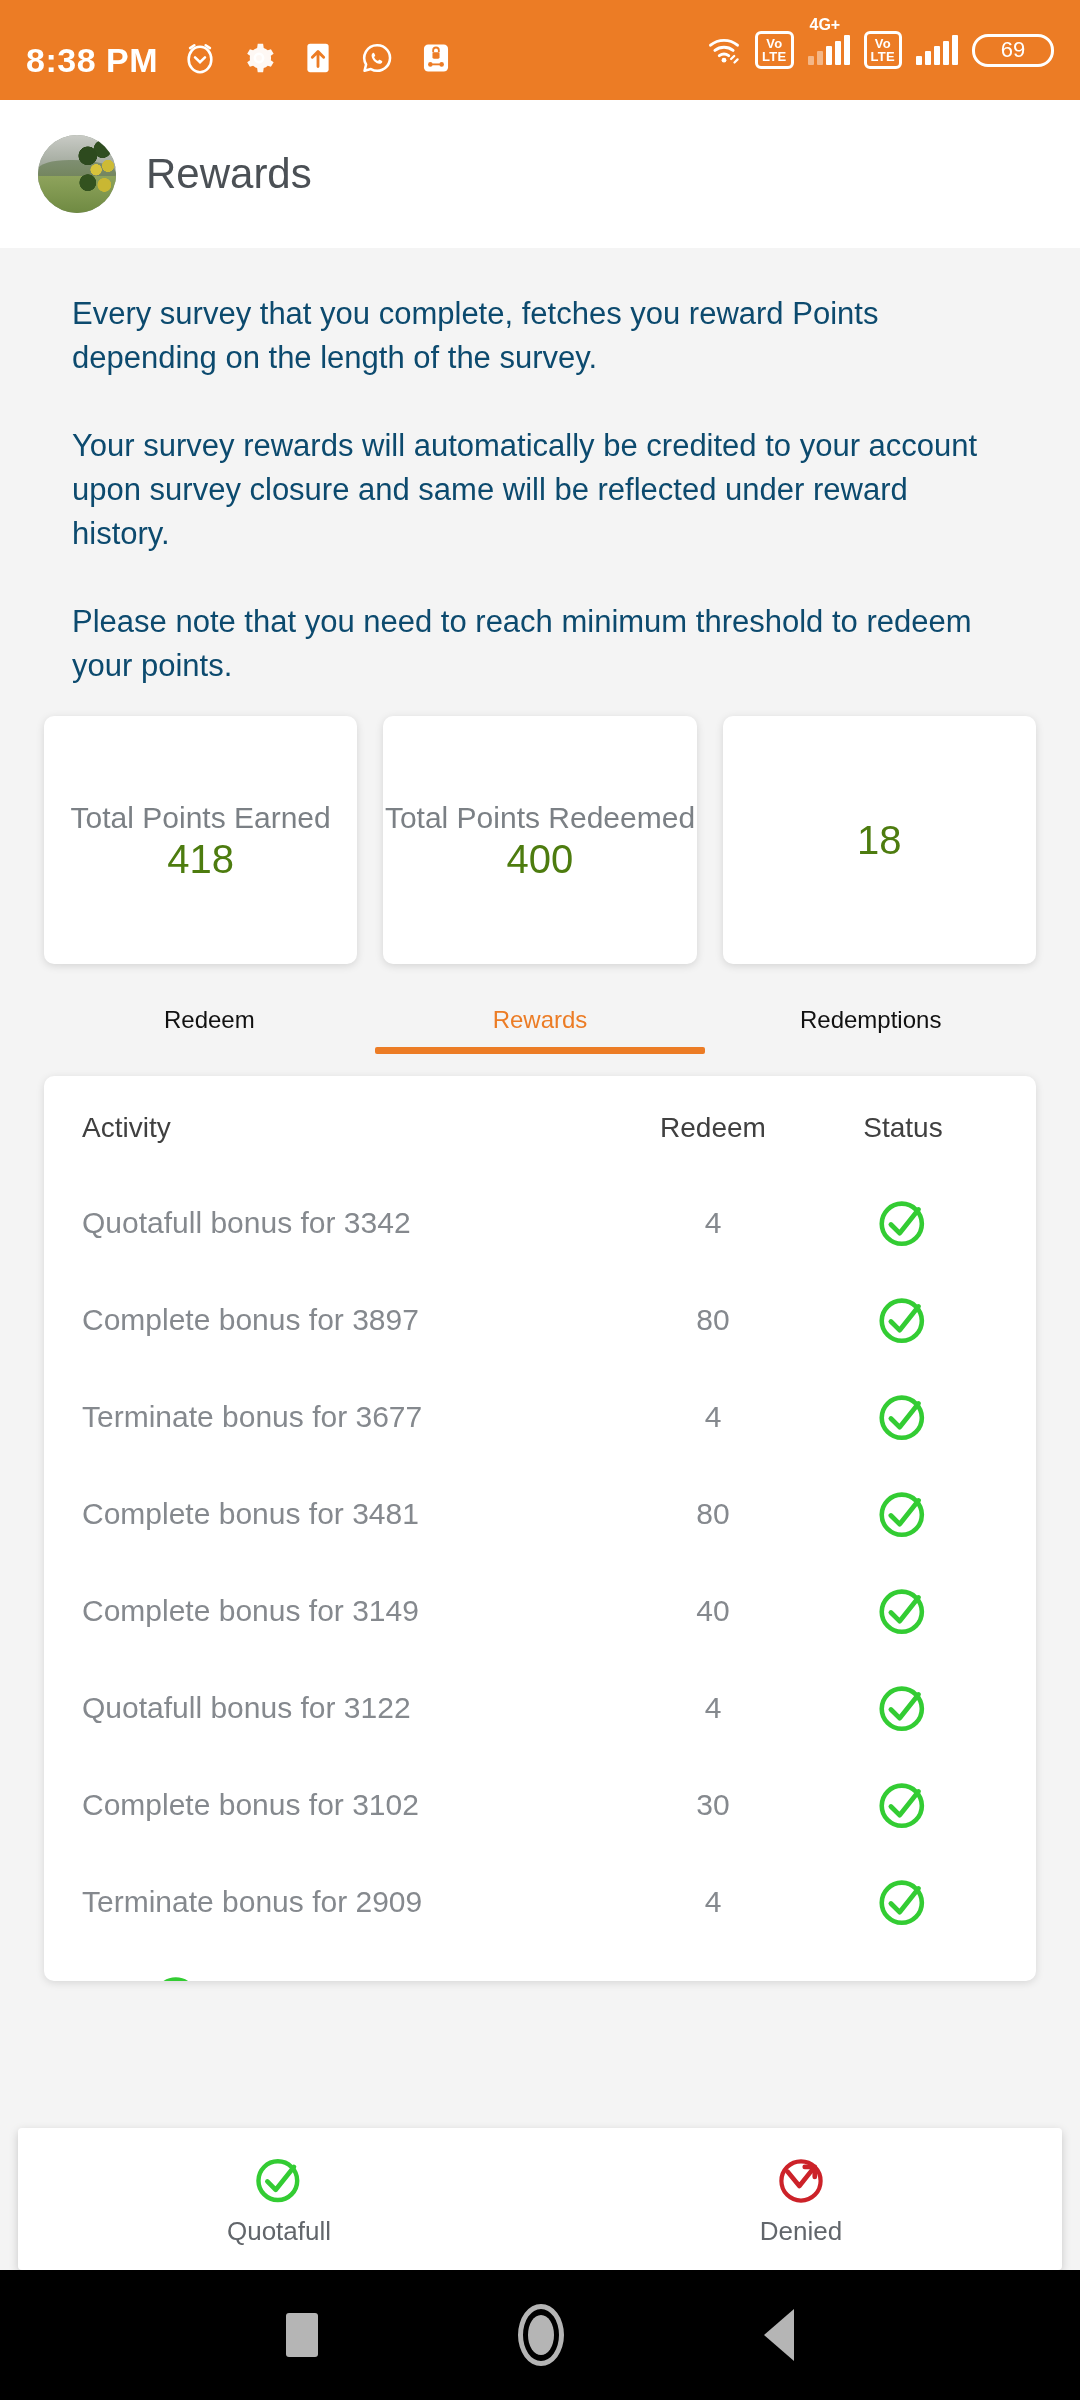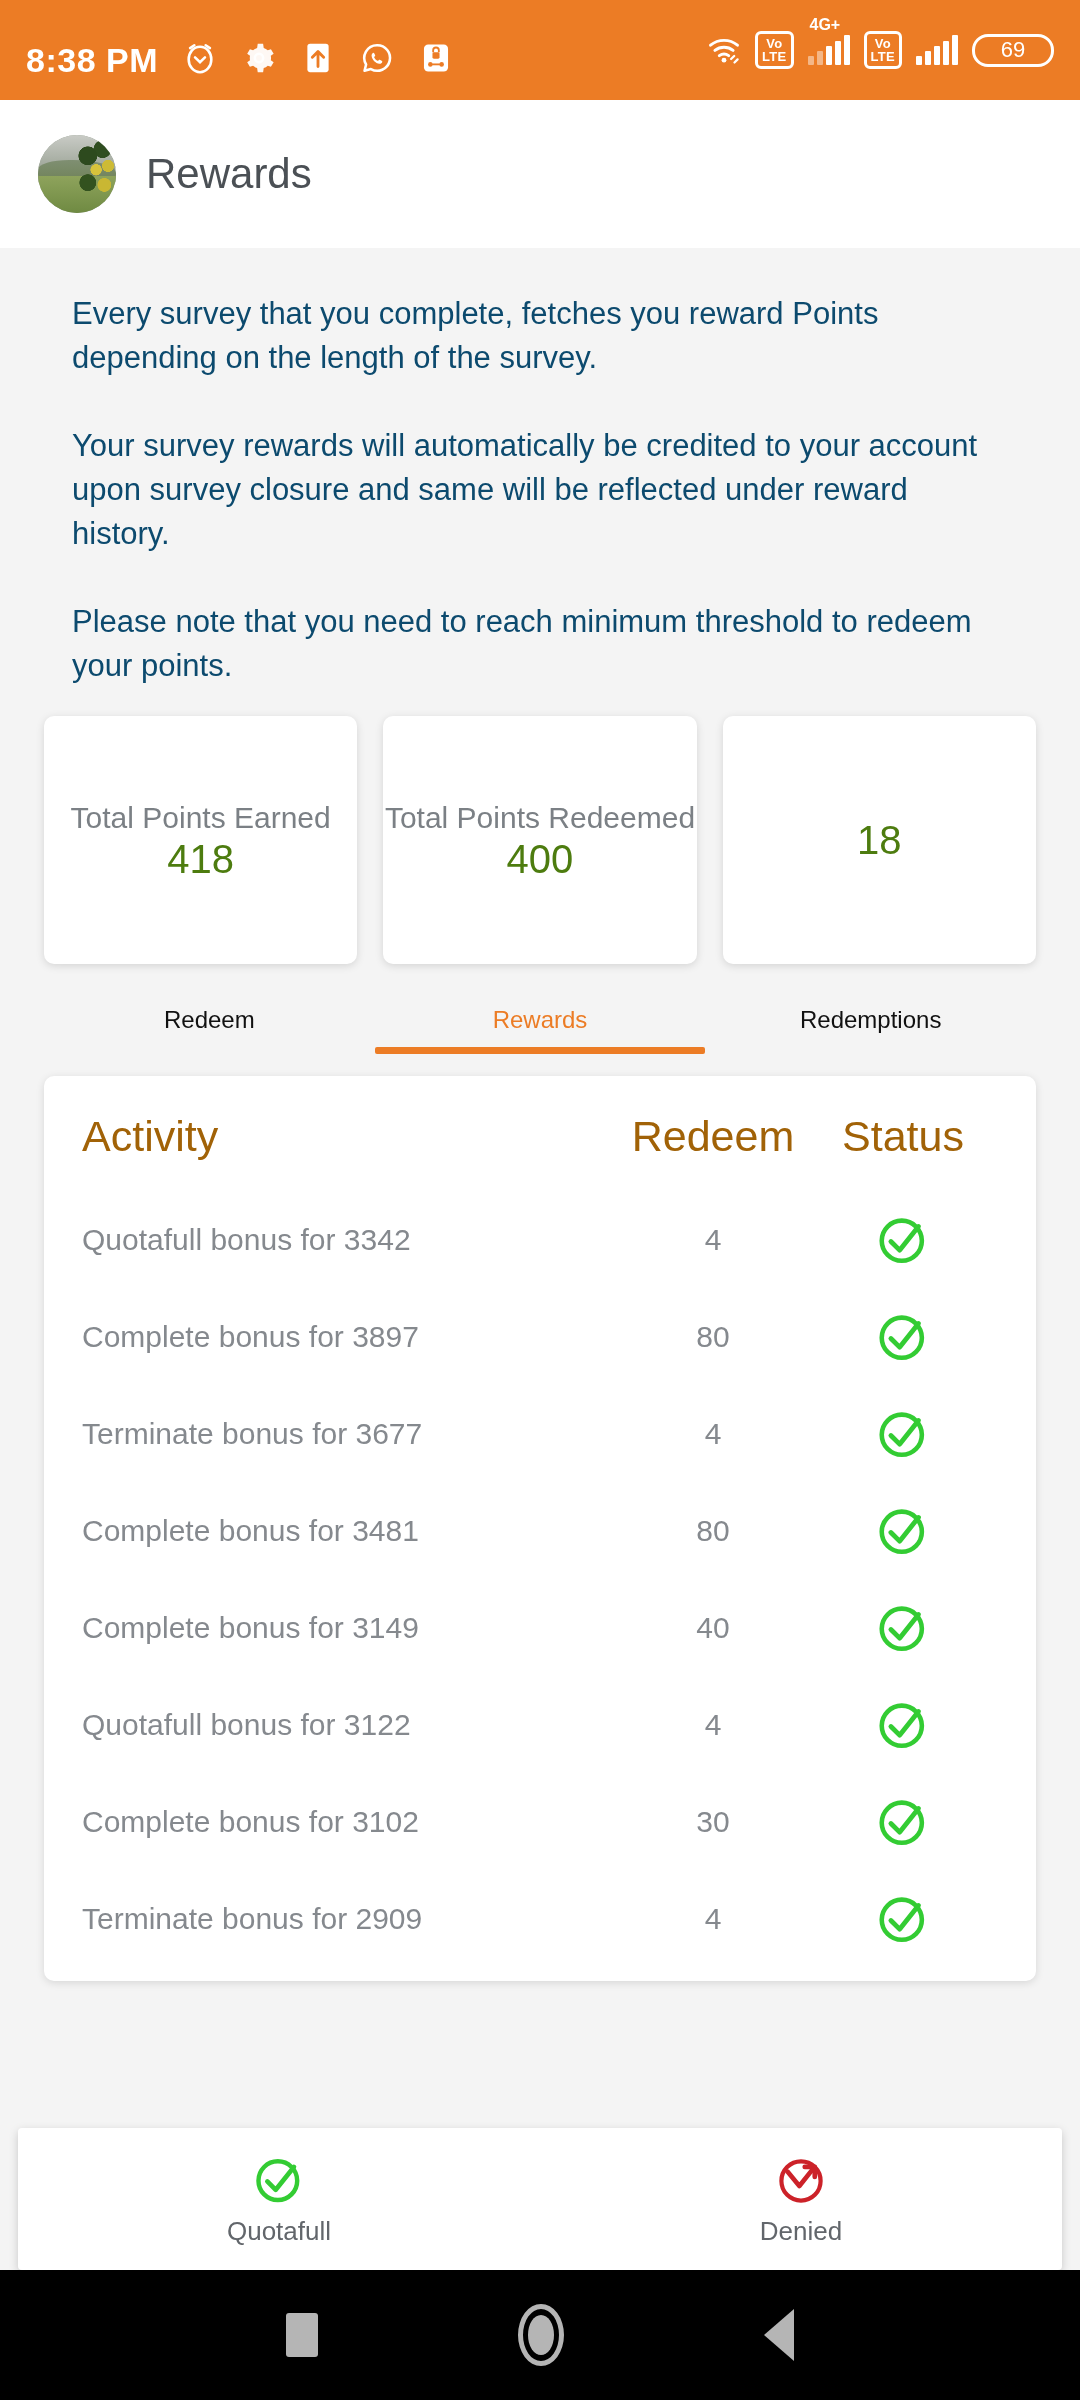--- a/index.html
+++ b/index.html
@@ -95,21 +95,21 @@
   .tablecard{
     margin:22px 44px 0 44px; background:#fff; border-radius:10px;
     box-shadow:0 2px 8px rgba(0,0,0,.12);
     padding:36px 38px 10px 38px; height:905px; overflow:hidden;
   }
   .trow{ display:flex; align-items:center; }
   .c-act{ flex:1; }
   .c-pts{ width:190px; text-align:center; }
   .c-sts{ width:190px; display:flex; justify-content:center; }
   .thead .c-act,.thead .c-pts,.thead .c-sts{
-    font-size:43px; color:#a16207; justify-content:center;
+    font-size:28px; color:#404040; justify-content:center;
   }
   .thead .c-act{ text-align:left; }
   .thead{ margin-bottom:30px; }
   .tbody .trow{ height:97px; }
   .tbody .c-act{ font-size:30px; color:#85898e; }
   .tbody .c-pts{ font-size:30px; color:#85898e; }
 
   
   .legend{
     position:absolute; left:18px; top:2128px; width:1044px; height:142px;

